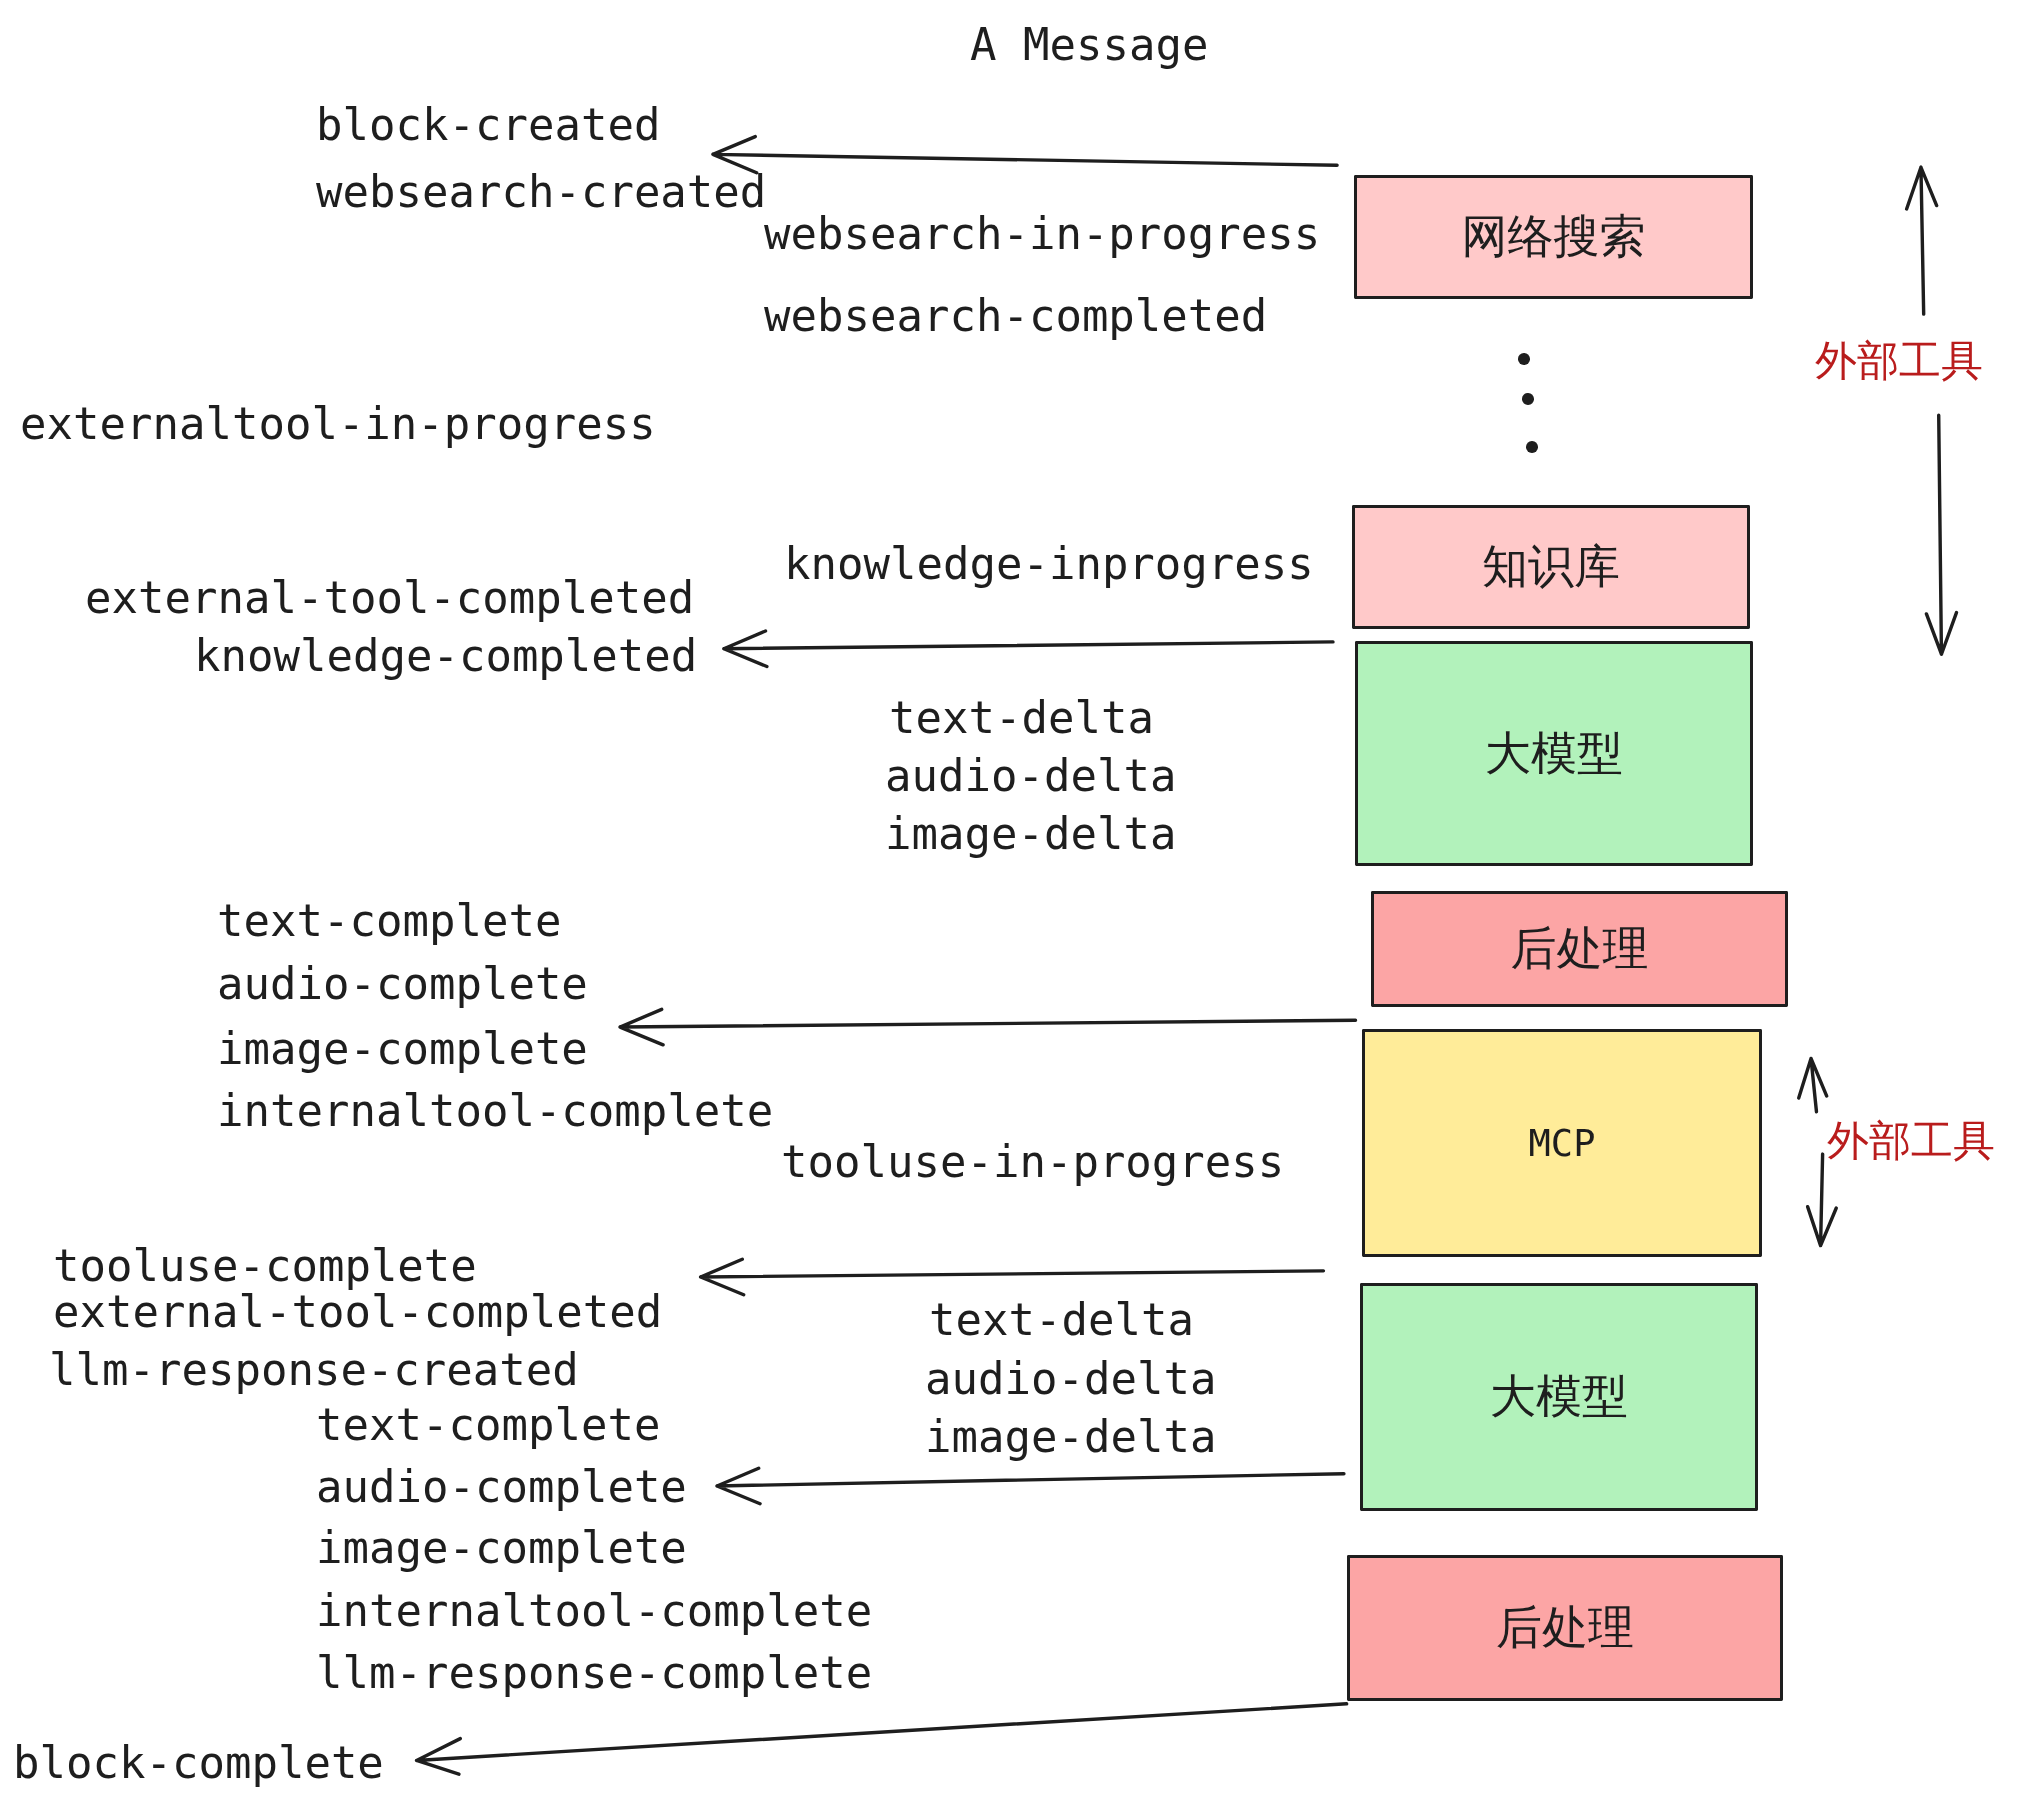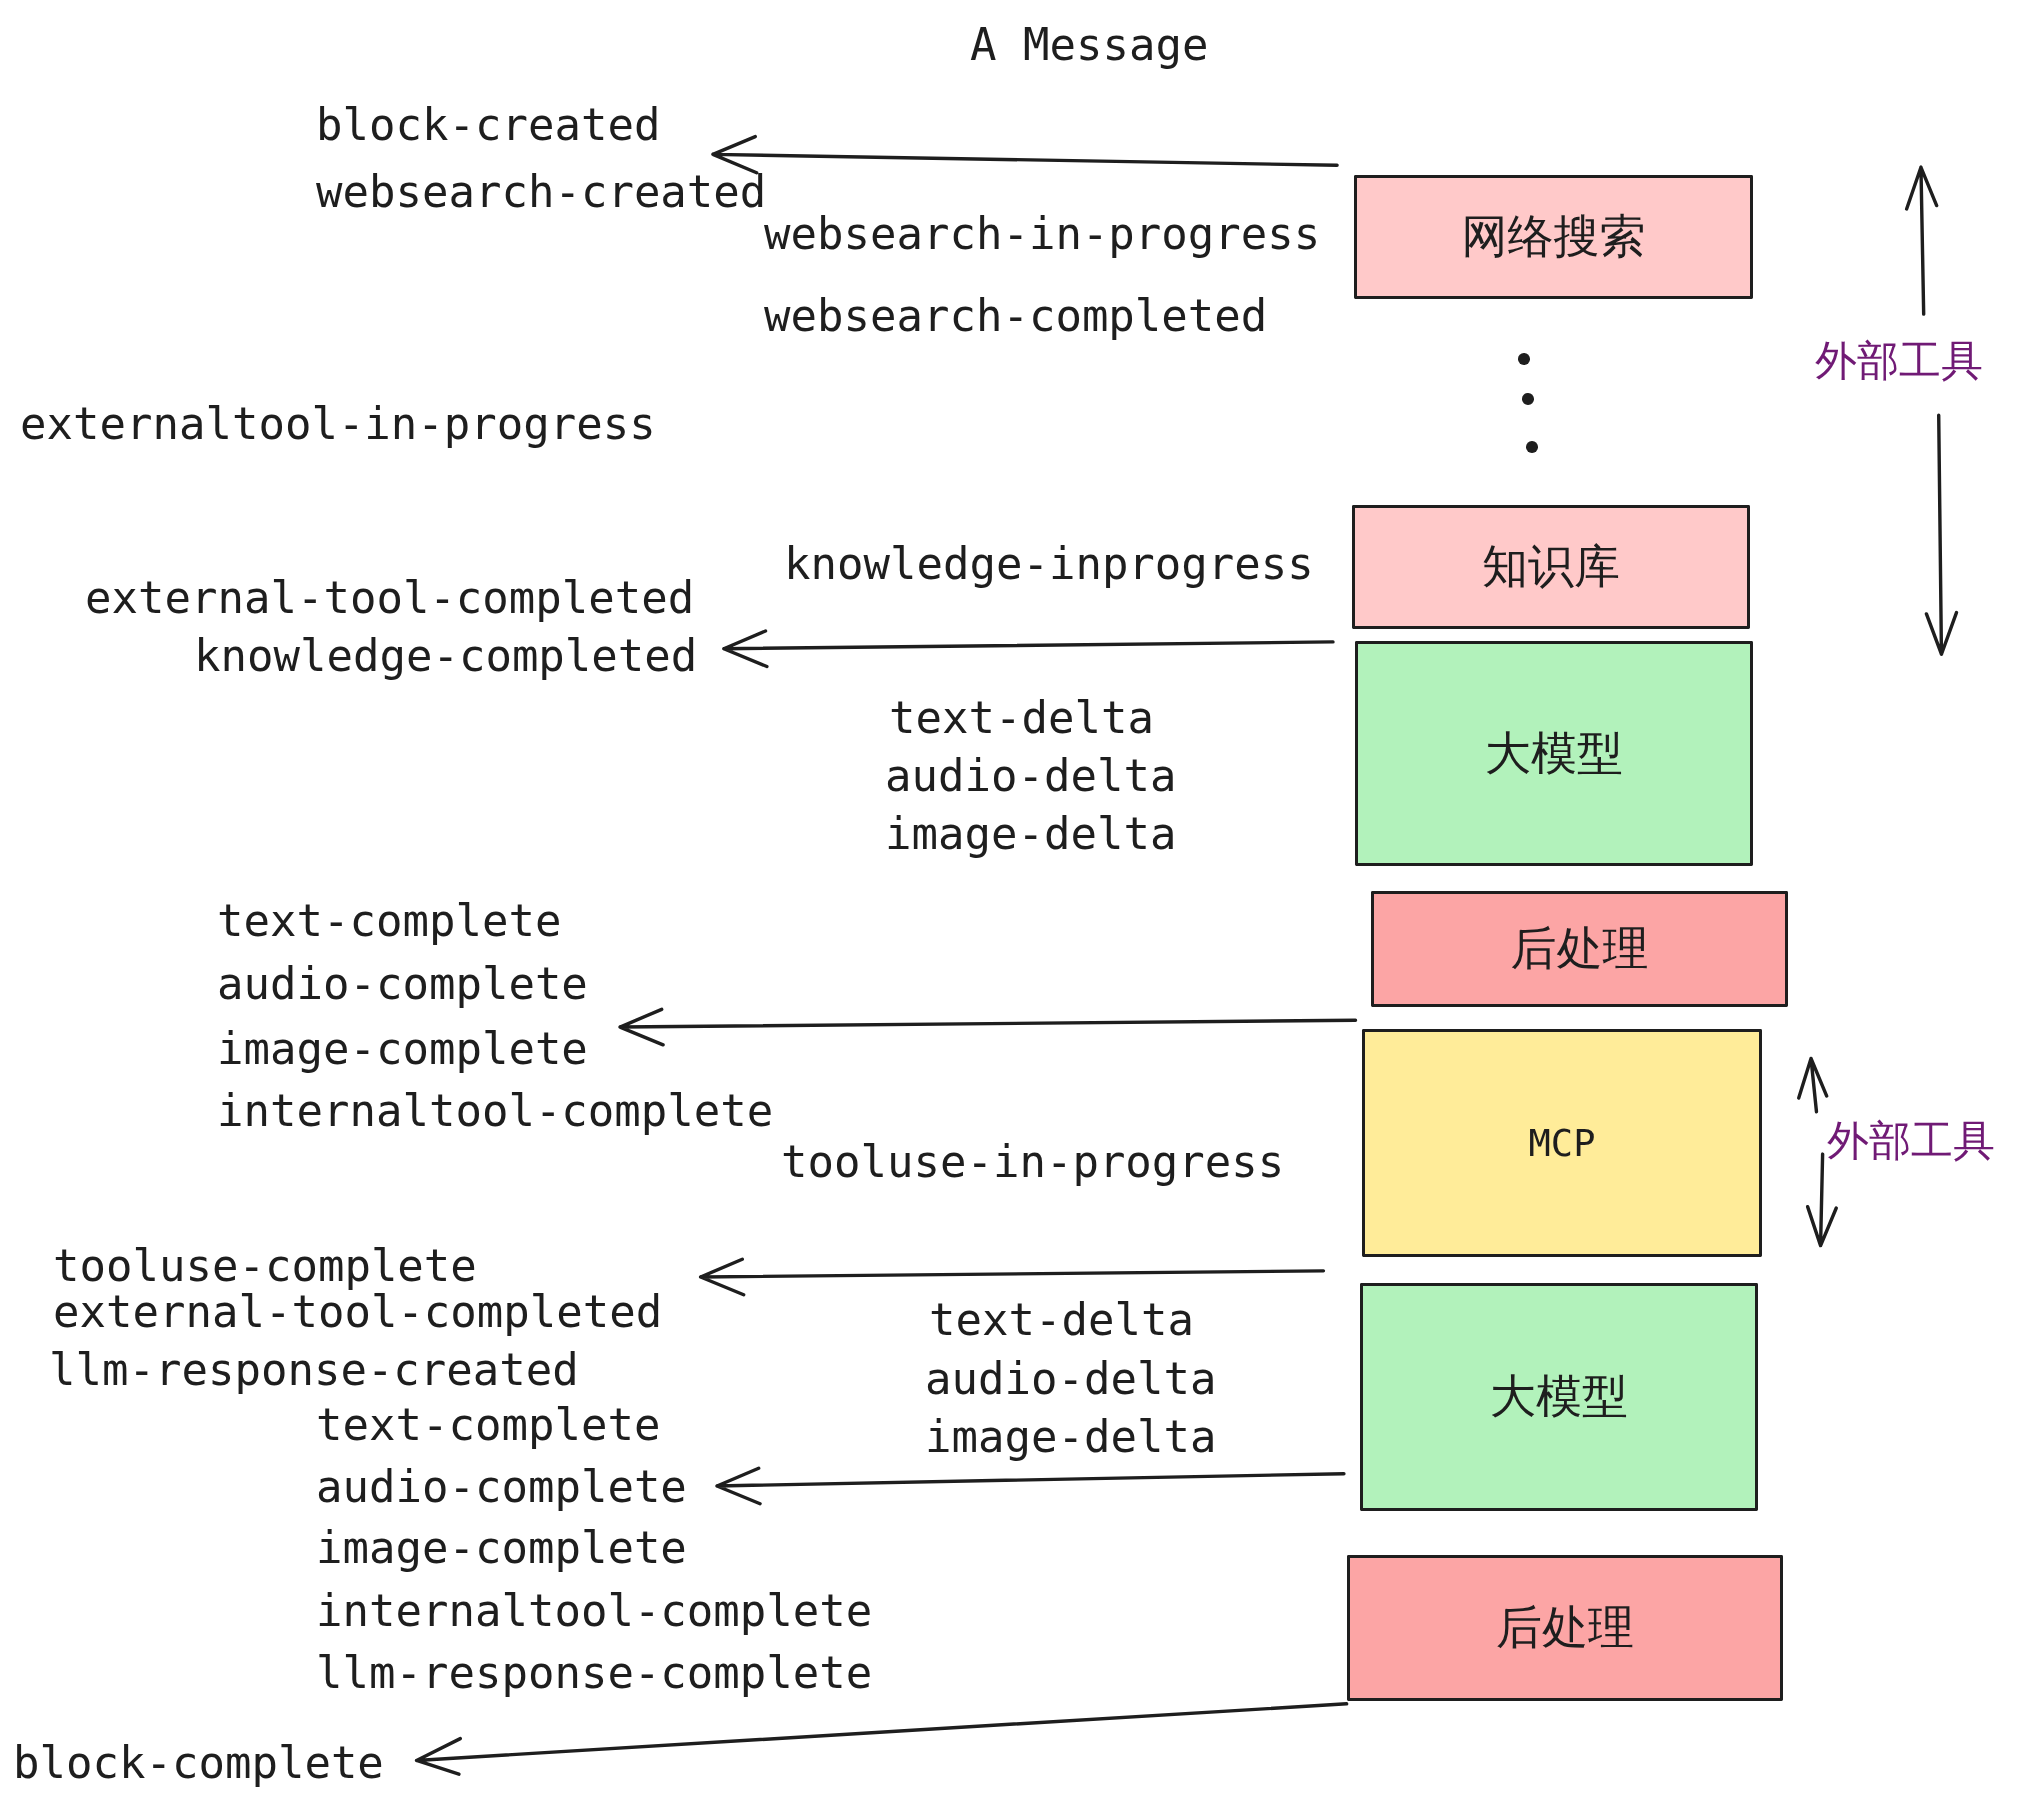--- a/index.html
+++ b/index.html
@@ -41,21 +41,21 @@
   }
   .node.pink   { background: #ffc9c9; }
   .node.green  { background: #b2f2bb; }
   .node.yellow { background: #ffec99; }
   .node.white  { background: #fca5a5; }
   .node.mono   { font-family: "DejaVu Sans Mono", monospace; font-size: 37px; }
   .side-label {
     position: absolute;
     font-family: "DejaVu Sans", sans-serif;
     font-size: 42px;
-    color: #701a75;
+    color: #b91c1c;
     white-space: nowrap;
   }
   .dot {
     position: absolute;
     width: 11.6px;
     height: 11.6px;
     border-radius: 50%;
     background: #1e1e1e;
   }
   #arrow-layer {

